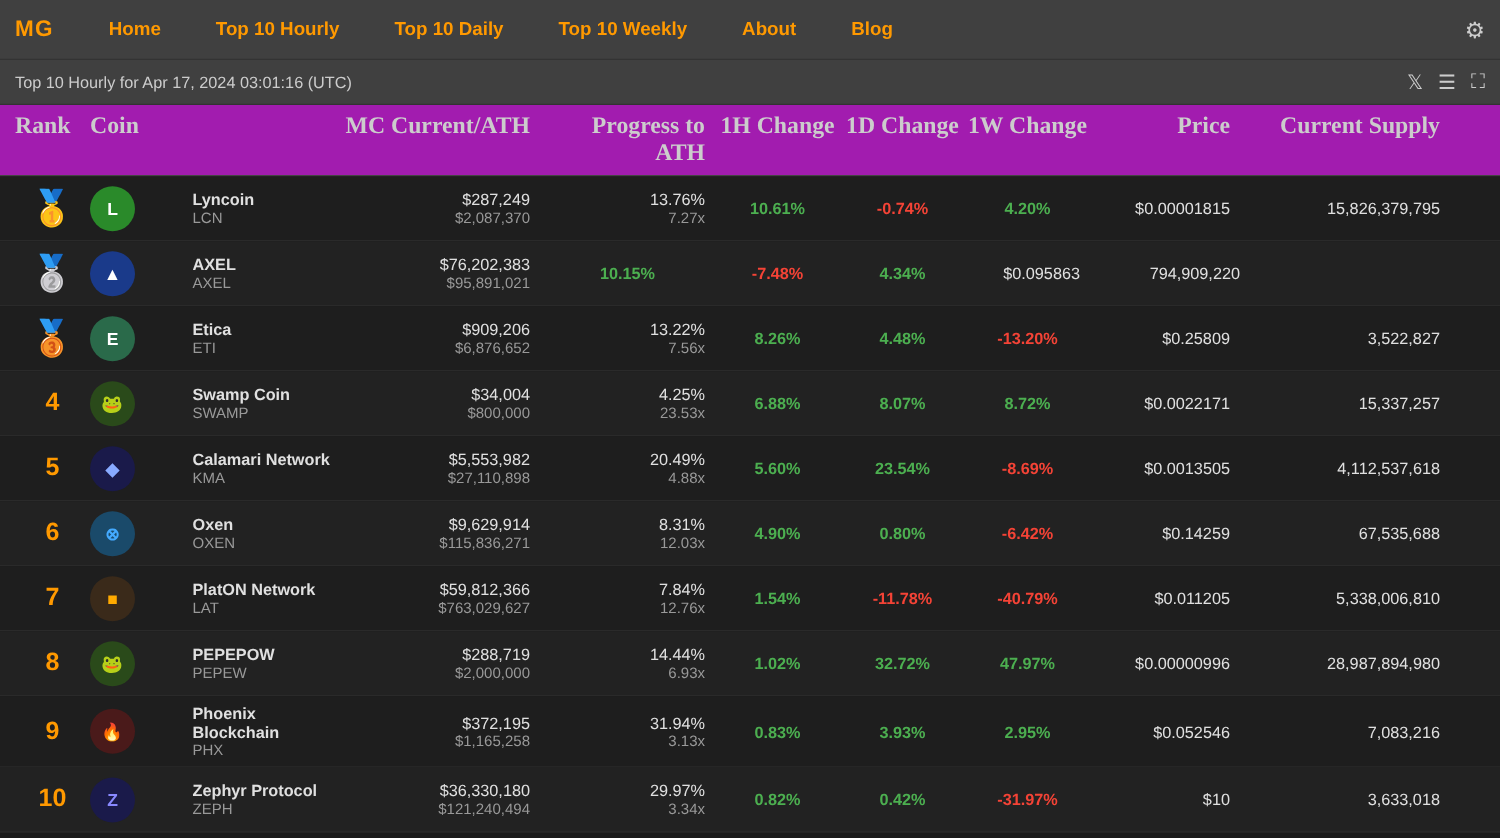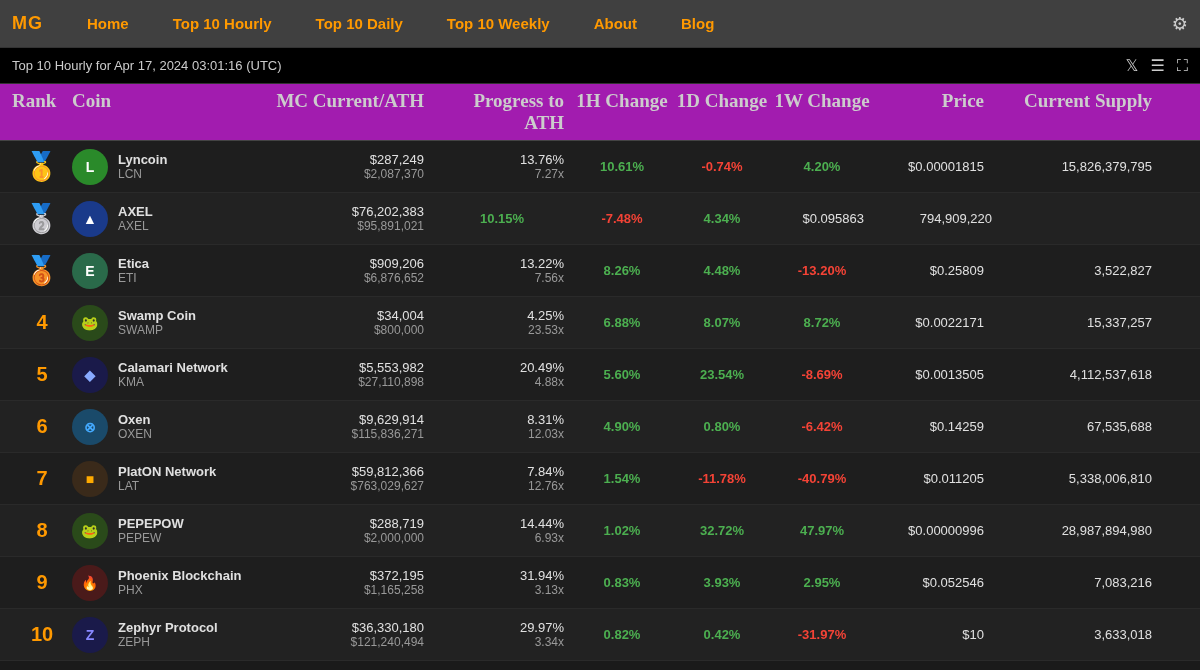--- a/index.html
+++ b/index.html
@@ -36,21 +36,21 @@
       margin-left: 16px;
     }
     #nav .spacer { flex: 1; }
     #nav .gear-icon {
       color: #ccc;
       font-size: 18px;
       cursor: pointer;
     }
     
     #subheader {
-      background: #000000;
+      background: #404040;
       padding: 6px 12px;
       display: flex;
       align-items: center;
       justify-content: space-between;
       border-bottom: 1px solid #333;
       min-height: 36px;
     }
     #subheader .title-text {
       font-size: 13px;
       color: #ccc;
@@ -122,21 +122,21 @@
       width: 36px;
       height: 36px;
       border-radius: 50%;
       display: flex;
       align-items: center;
       justify-content: center;
       font-weight: bold;
       font-size: 14px;
       flex-shrink: 0;
     }
-    .coin-names { display: flex; flex-direction: column; }
+    .coin-names { display: flex; flex-direction: column; margin-left: 36px; }
     .coin-name { font-weight: bold; color: #e0e0e0; font-size: 13px; }
     .coin-ticker { color: #999; font-size: 12px; }
     .mc-cell { text-align: right; padding-right: 8px; }
     .mc-current { color: #e0e0e0; }
     .mc-ath { color: #999; font-size: 12px; }
     .progress-cell { text-align: right; padding-right: 8px; }
     .progress-pct { color: #e0e0e0; }
     .progress-x { color: #999; font-size: 12px; }
     .change-cell { text-align: center; font-weight: bold; }
     .green { color: #4caf50; }

